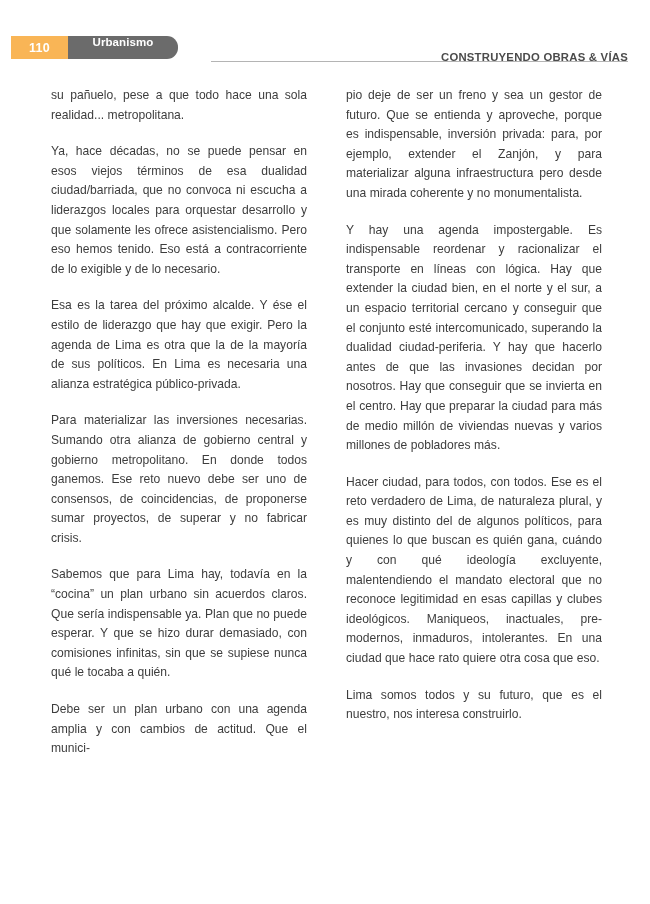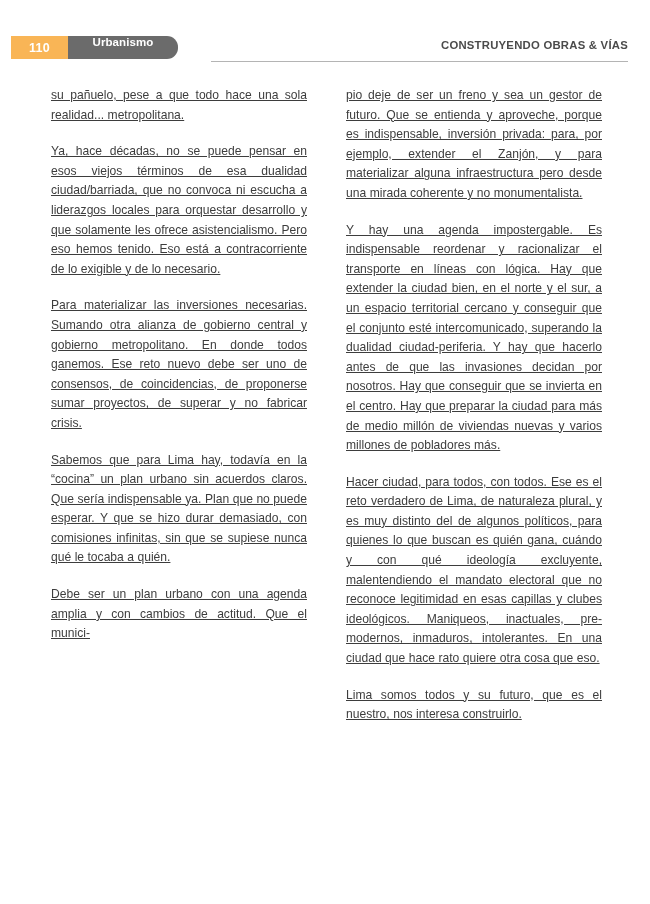--- a/index.html
+++ b/index.html
@@ -52,21 +52,21 @@
     letter-spacing: 0.1px;
     display: flex;
     align-items: flex-start;
     justify-content: center;
     border-top-right-radius: 11px;
     border-bottom-right-radius: 11px;
   }
   .publication-title {
     position: absolute;
     right: 22px;
-    top: 39px;
+    top: 51px;
     font-size: 11.3px;
     font-weight: bold;
     letter-spacing: 0.25px;
     color: #4b4b4b;
     text-align: right;
     white-space: nowrap;
   }
   .header-rule {
     position: absolute;
     left: 211px;
@@ -90,21 +90,20 @@
   }
   .column p {
     margin: 0 0 17px 0;
     font-size: 12.1px;
     line-height: 19.6px;
     text-align: justify;
     text-justify: inter-word;
     color: #3d3d3d;
     hyphens: none;
     word-spacing: 0.1px;
-    text-decoration: underline;
   }
   .column p:last-child {
     margin-bottom: 0;
   }
 </style>
 </head>
 <body>
 
 <div class="page-header">
   <div class="page-number-box">
@@ -114,20 +113,21 @@
     <span>Urbanismo</span>
   </div>
   <div class="publication-title">CONSTRUYENDO OBRAS &amp; VÍAS</div>
   <div class="header-rule"></div>
 </div>
 
 <div class="content">
   <div class="column">
     <p>su pañuelo, pese a que todo hace una sola realidad... metropolitana.</p>
     <p>Ya, hace décadas, no se puede pensar en esos viejos términos de esa dualidad ciudad/barriada, que no convoca ni escucha a liderazgos locales para orquestar desarrollo y que solamente les ofrece asistencialismo. Pero eso hemos tenido. Eso está a contracorriente de lo exigible y de lo necesario.</p>
+    <p>Esa es la tarea del próximo alcalde. Y ése el estilo de liderazgo que hay que exigir. Pero la agenda de Lima es otra que la de la mayoría de sus políticos. En Lima es necesaria una alianza estratégica público-privada.</p>
     <p>Para materializar las inversiones necesarias. Sumando otra alianza de gobierno central y gobierno metropolitano. En donde todos ganemos. Ese reto nuevo debe ser uno de consensos, de coincidencias, de proponerse sumar proyectos, de superar y no fabricar crisis.</p>
     <p>Sabemos que para Lima hay, todavía en la “cocina” un plan urbano sin acuerdos claros. Que sería indispensable ya. Plan que no puede esperar. Y que se hizo durar demasiado, con comisiones infinitas, sin que se supiese nunca qué le tocaba a quién.</p>
     <p>Debe ser un plan urbano con una agenda amplia y con cambios de actitud. Que el munici-</p>
   </div>
   <div class="column">
     <p>pio deje de ser un freno y sea un gestor de futuro. Que se entienda y aproveche, porque es indispensable, inversión privada: para, por ejemplo, extender el Zanjón, y para materializar alguna infraestructura pero desde una mirada coherente y no monumentalista.</p>
     <p>Y hay una agenda impostergable. Es indispensable reordenar y racionalizar el transporte en líneas con lógica. Hay que extender la ciudad bien, en el norte y el sur, a un espacio territorial cercano y conseguir que el conjunto esté intercomunicado, superando la dualidad ciudad-periferia. Y hay que hacerlo antes de que las invasiones decidan por nosotros. Hay que conseguir que se invierta en el centro. Hay que preparar la ciudad para más de medio millón de viviendas nuevas y varios millones de pobladores más.</p>
     <p>Hacer ciudad, para todos, con todos. Ese es el reto verdadero de Lima, de naturaleza plural, y es muy distinto del de algunos políticos, para quienes lo que buscan es quién gana, cuándo y con qué ideología excluyente, malentendiendo el mandato electoral que no reconoce legitimidad en esas capillas y clubes ideológicos. Maniqueos, inactuales, pre-modernos, inmaduros, intolerantes. En una ciudad que hace rato quiere otra cosa que eso.</p>
     <p>Lima somos todos y su futuro, que es el nuestro, nos interesa construirlo.</p>
   </div>

